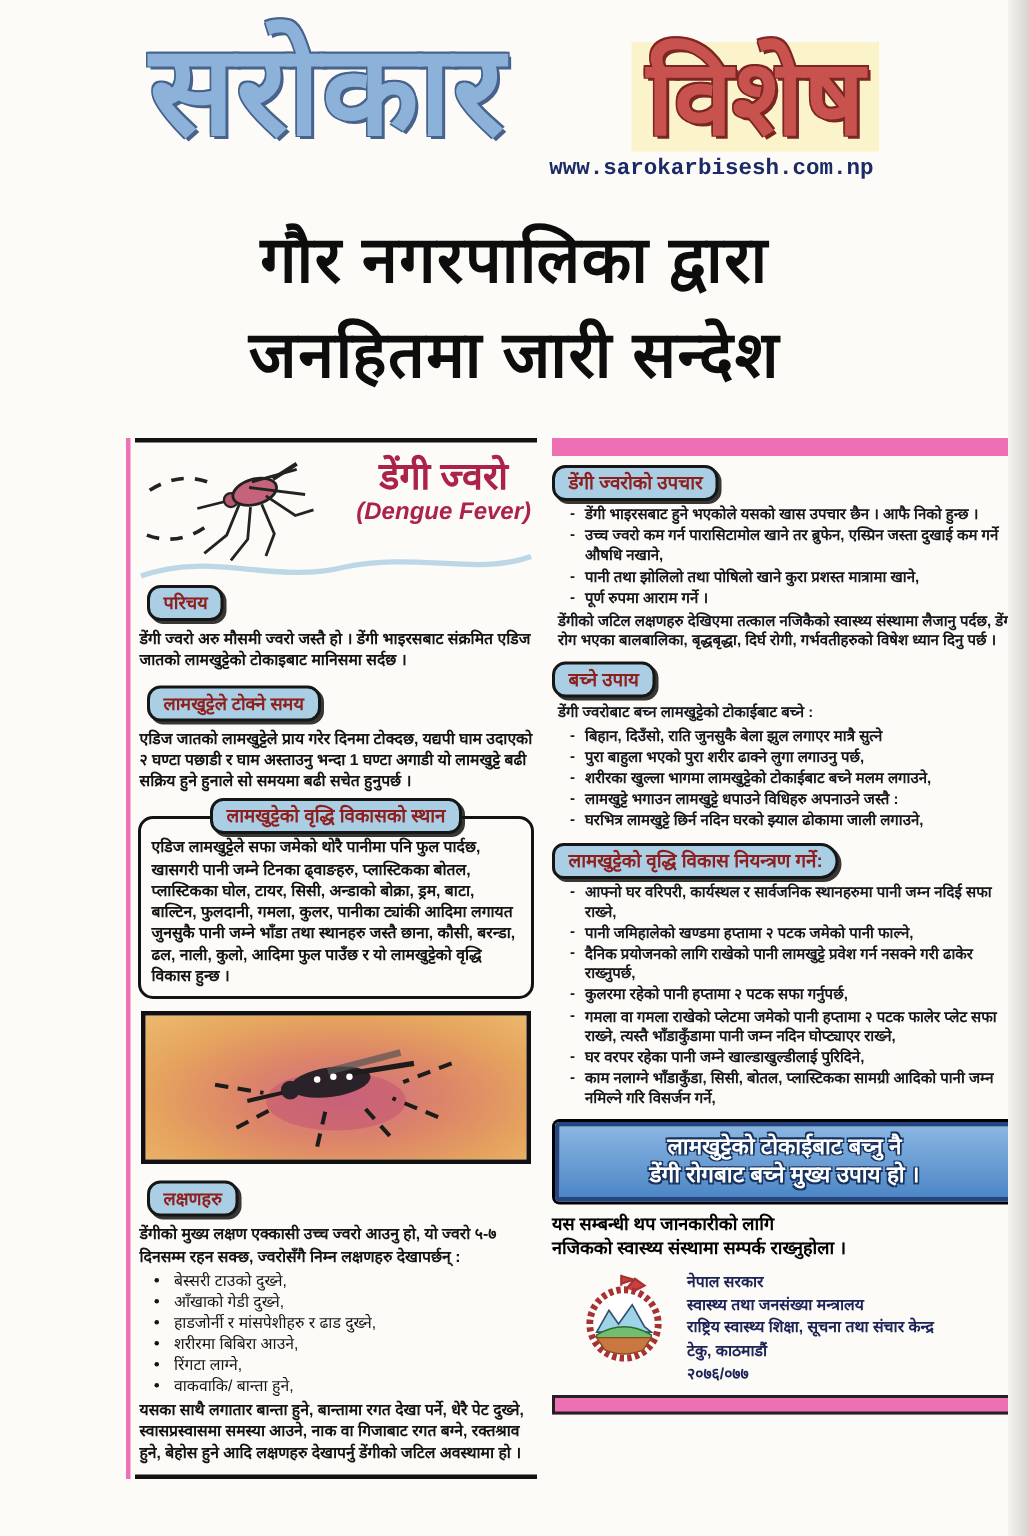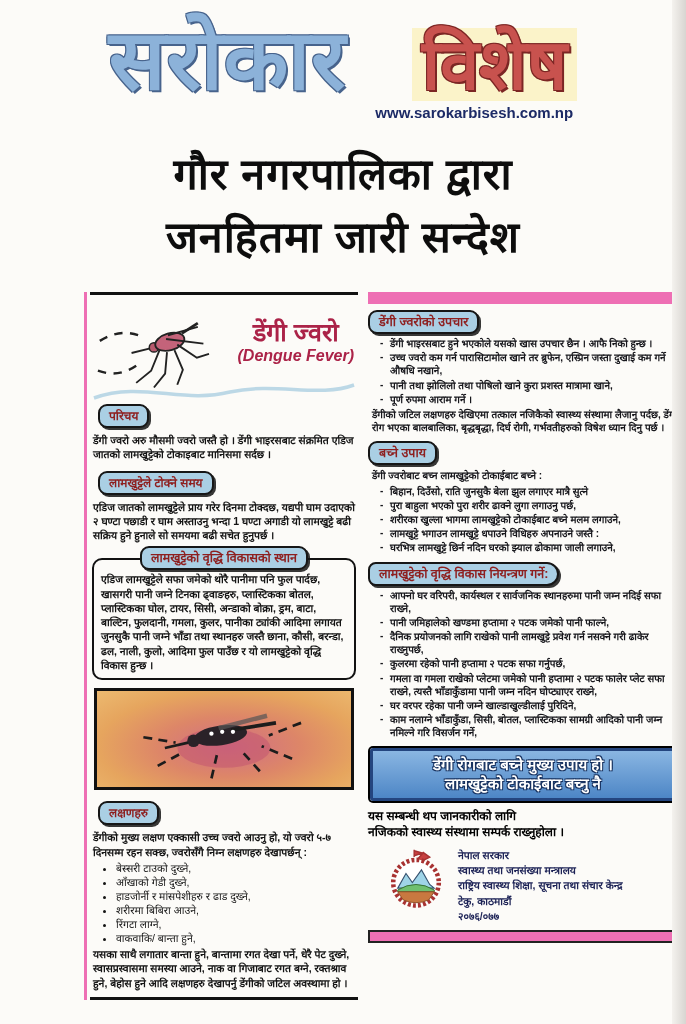--- a/index.html
+++ b/index.html
@@ -21,31 +21,31 @@
   .m-blue {
     font-size:84px; font-weight:bold; color:#8cb2d9; line-height:1; letter-spacing:1px;
     text-shadow:2px 2px 0 #47638c,-1px -1px 0 #47638c,1px -1px 0 #47638c,-1px 1px 0 #47638c;
   }
   .m-accent-wrap { display:flex; flex-direction:column; align-items:flex-end; }
   .m-red {
     font-size:70px; font-weight:bold; color:#c8524e; line-height:1.02;
     background:#fbf3c9; padding:2px 10px 0;
     text-shadow:2px 2px 0 #7c2624,-1px -1px 0 #7c2624,1px -1px 0 #7c2624,-1px 1px 0 #7c2624;
   }
-  .m-web { font-size:15px; font-weight:bold; color:#1c2a66; margin:3px 4px 0 0; }
+  .m-web { font-size:15px; font-weight:bold; color:#1c2a66; margin:3px 4px 0 0;font-family:Liberation Mono, monospace; }
 
   
   .headline { text-align:center; margin-top:22px; font-size:43px; font-weight:bold;
     color:#0d0d0d; line-height:1.45; letter-spacing:1px; }
 
   
   .content { display:flex; gap:10px; margin:24px 0 0 84px;
     border-left:3px solid #ee6fb4; padding-left:3px; }
   .col-left { width:268px; border-top:3px solid #121212; border-bottom:3px solid #121212;
-    padding:16px 2px 5px; }
+    padding:2px 2px 5px; }
   .col-right { width:312px; }
 
   .dengue-head { position:relative; height:86px; }
   .dengue-title { position:absolute; right:2px; top:8px; color:#ab2348; font-weight:bold; text-align:center; line-height:1.1; }
   .dt-np { font-size:25px; }
   .dt-en { font-size:16px;font-style:italic; }
   .mos-svg { position:absolute; left:0; top:0; }
   .wavy { position:absolute; left:0; bottom:-6px; width:100%; }
 
   .pill {
@@ -201,22 +201,22 @@
           <li>आफ्नो घर वरिपरी, कार्यस्थल र सार्वजनिक स्थानहरुमा पानी जम्न नदिई सफा राख्ने,</li>
           <li>पानी जमिहालेको खण्डमा हप्तामा २ पटक जमेको पानी फाल्ने,</li>
           <li>दैनिक प्रयोजनको लागि राखेको पानी लामखुट्टे प्रवेश गर्न नसक्ने गरी ढाकेर राख्नुपर्छ,</li>
           <li>कुलरमा रहेको पानी हप्तामा २ पटक सफा गर्नुपर्छ,</li>
           <li>गमला वा गमला राखेको प्लेटमा जमेको पानी हप्तामा २ पटक फालेर प्लेट सफा राख्ने, त्यस्तै भाँडाकुँडामा पानी जम्न नदिन घोप्ट्याएर राख्ने,</li>
           <li>घर वरपर रहेका पानी जम्ने खाल्डाखुल्डीलाई पुरिदिने,</li>
           <li>काम नलाग्ने भाँडाकुँडा, सिसी, बोतल, प्लास्टिकका सामग्री आदिको पानी जम्न नमिल्ने गरि विसर्जन गर्ने,</li>
         </ul>
 
       <div class="highlight-box">
+        <div>लामखुट्टेको टोकाईबाट बच्नु नै</div>
         <div>डेंगी रोगबाट बच्ने मुख्य उपाय हो ।</div>
-        <div>लामखुट्टेको टोकाईबाट बच्नु नै</div>
       </div>
 
       <div class="more-info">
         <div>यस सम्बन्धी थप जानकारीको लागि</div>
         <div>नजिकको स्वास्थ्य संस्थामा सम्पर्क राख्नुहोला ।</div>
       </div>
 
       <div class="publisher">
         <svg width="64" height="62" viewBox="0 0 70 68">
           <path d="M33 10 V2 M33 3 l9 2.5 l-9 3 M37 12 l6 -7 l7 5 l-8 4" stroke="#a83232" stroke-width="1.6" fill="#c84040"></path>

